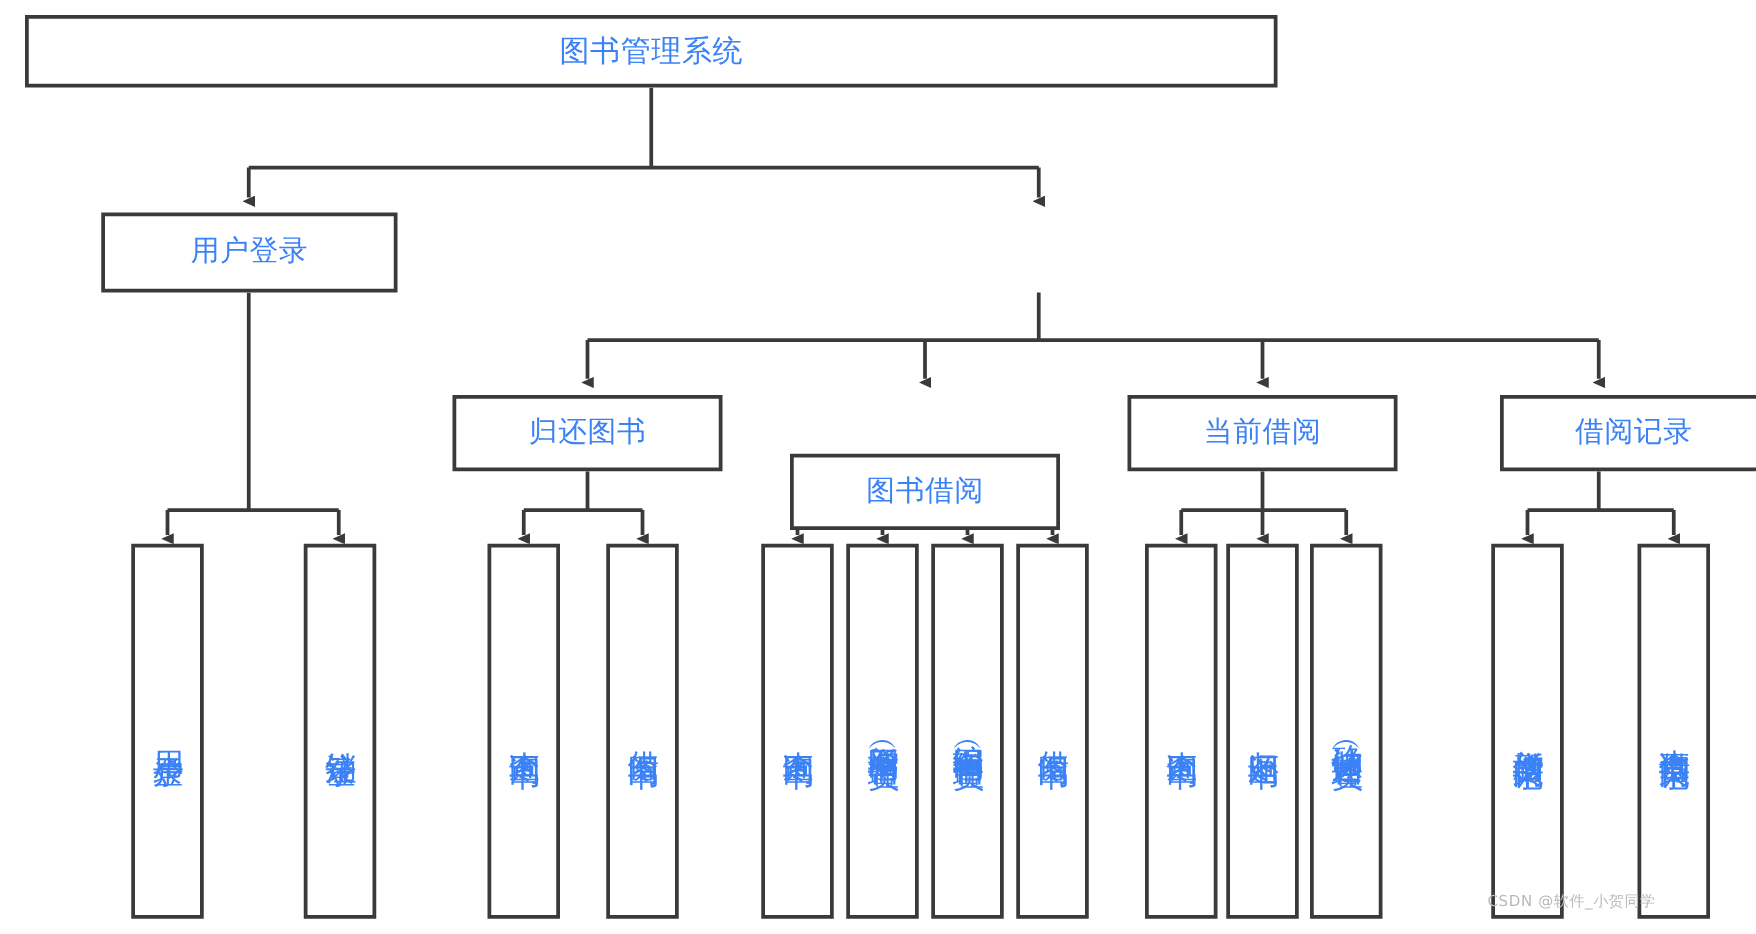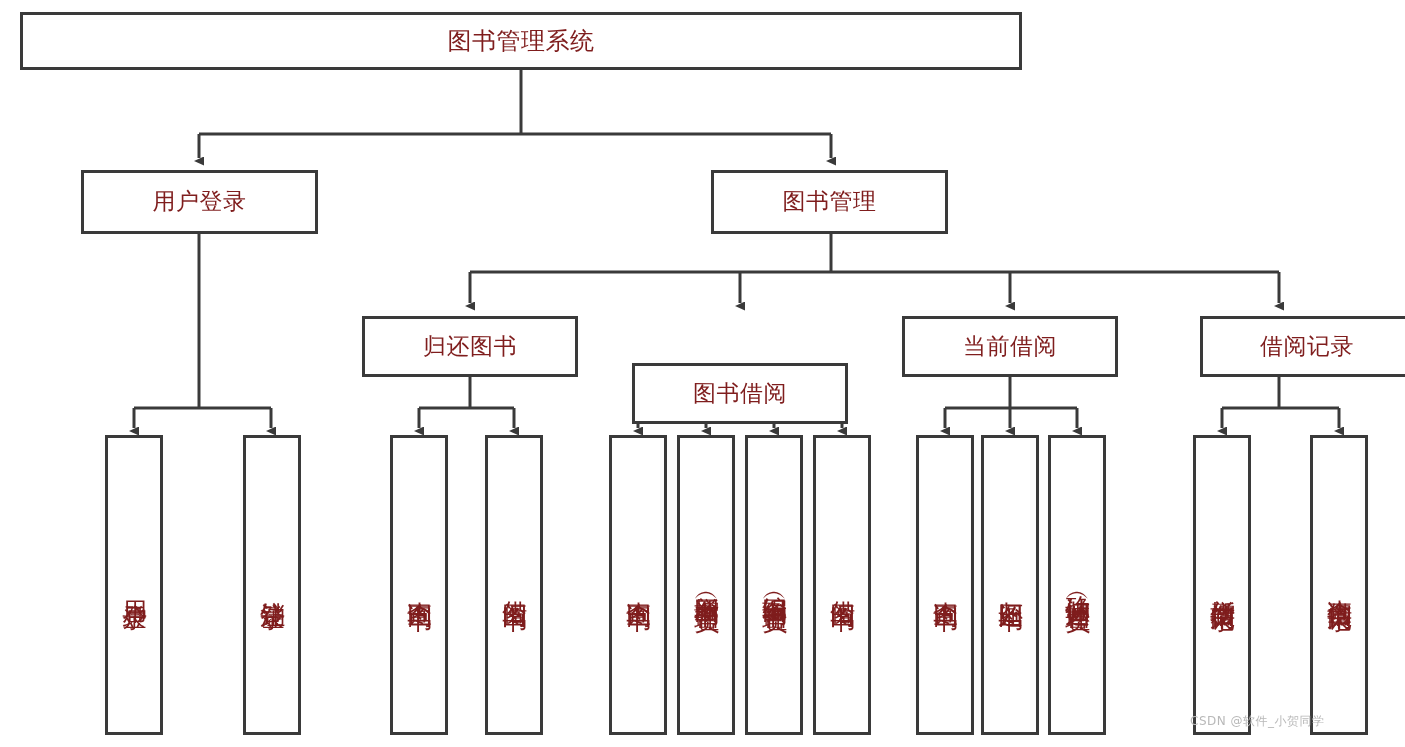--- a/index.html
+++ b/index.html
@@ -27,21 +27,21 @@
     pointer-events: none;
   }
   .node {
     position: absolute;
     box-sizing: border-box;
     background: #ffffff;
     border: 3px solid #3a3a3a;
     display: flex;
     align-items: center;
     justify-content: center;
-    color: #7f1d1d;
+    color: #3b82f6;
   }
   .node-label {
     display: block;
     text-align: center;
     line-height: 1.18;
     letter-spacing: 0.5px;
     white-space: nowrap;
   }
   
   .node.h .node-label {
@@ -128,23 +128,20 @@
   </svg>
 
   <div class="node h root" style="left:20px; top:12px; width:1002px; height:58px;">
     <span class="node-label">图书管理系统</span>
   </div>
 
   <div class="node h" style="left:81px; top:170px; width:237px; height:64px;">
     <span class="node-label">用户登录</span>
   </div>
 
-  <div class="node h" style="left:711px; top:170px; width:237px; height:64px;">
-    <span class="node-label">图书管理</span>
-  </div>
 
   <div class="node h" style="left:362px; top:316px; width:216px; height:61px;">
     <span class="node-label">归还图书</span>
   </div>
 
   <div class="node h" style="left:632px; top:316px; width:216px; height:61px;margin-top:47px;">
     <span class="node-label">图书借阅</span>
   </div>
 
   <div class="node h" style="left:902px; top:316px; width:216px; height:61px;">

